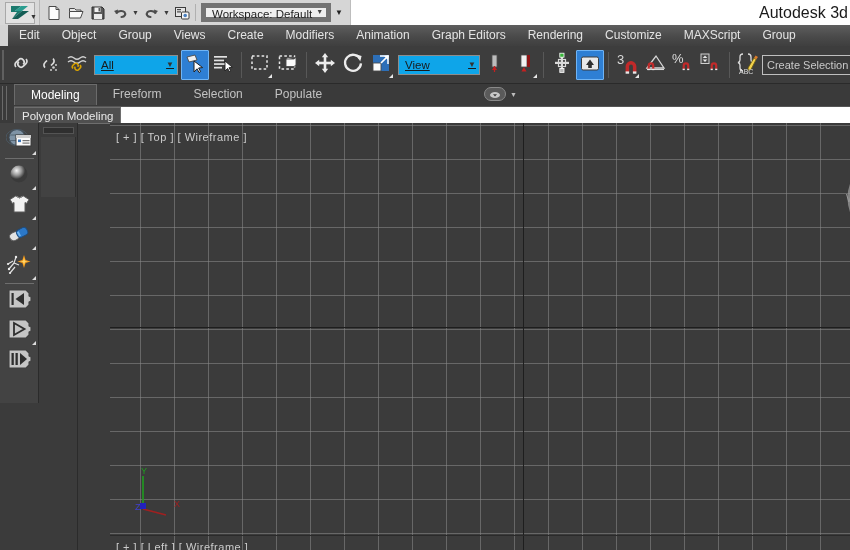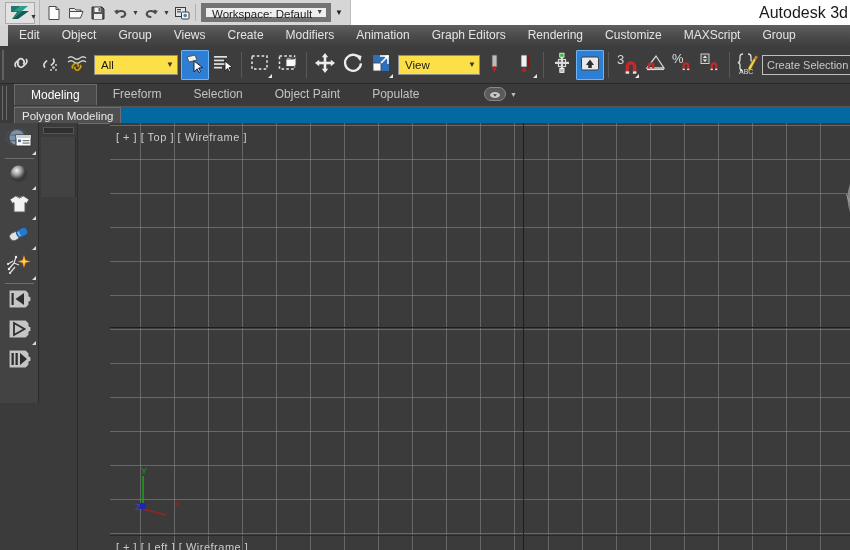--- a/index.html
+++ b/index.html
@@ -76,23 +76,23 @@
     border-left:1px solid #606060; border-right:1px solid #606060; }
   .tb-btn {
     width:28px; height:30px; display:flex; align-items:center; justify-content:center;
     position:relative; flex:none;
   }
   .tb-btn.active {
     background:#2e7fd4; border:1px solid #6fb4f5; border-radius:1px;
   }
   .tb-sep { width:1px; height:26px; background:#585858; margin:0 4px; flex:none; }
   .tb-combo {
-    height:20px; background:#fde047; border:1px solid #8d8d8d;
+    height:20px; background:#0ea5e9; border:1px solid #8d8d8d;
     display:flex; align-items:center; padding:0 3px 0 6px;
-    font-size:11.5px; color:#1a1a1a; margin:0 3px; flex:none;
+    font-size:11.5px; color:#1a1a1a; margin:0 3px; flex:none;text-decoration:underline;
   }
   .tb-combo .caret { margin-left:auto; font-size:8px; color:#333; padding-left:6px; }
   .corner-tri { position:absolute; right:2px; bottom:2px;
     width:0;height:0;border-left:4px solid transparent;border-bottom:4px solid #e8e8e8; }
   .sel-set-box {
     height:20px; width:200px; background:#3a3a3a; border:1px solid #bfbfbf;
     display:flex; align-items:center; padding-left:4px;
     font-size:11px; color:#c9c9c9; overflow:hidden; white-space:nowrap; flex:none;
   }
   .snap-num { font-size:13px; color:#d8d8d8; position:absolute; left:4px; top:2px; }
@@ -115,21 +115,21 @@
   }
   .rib-pill {
     position:absolute; left:484px; top:3px;
     width:22px; height:14px; border-radius:7px;
     background:#5a5a5a; border:1px solid #8a8a8a;
     display:flex; align-items:center; justify-content:center;
   }
   .rib-pill-caret { position:absolute; left:510px; top:7px; font-size:7px; color:#bdbdbd; }
   .ribbon-panel {
     position:absolute; left:14px; top:22px; width:836px; height:17px;
-    background:#0369a1; border-top:1px solid #555;
+    background:#ffffff; border-top:1px solid #555;
   }
   .panel-chip {
     position:absolute; left:0; top:0; height:17px;
     background:#4f4f4f; border:1px solid #6e6e6e;
     padding:0 7px; line-height:16px; font-size:11.5px; color:#e8e8e8;
     white-space:nowrap;
   }
 
   
   .leftbar {
@@ -552,21 +552,20 @@
       <span class="lbl-txt">Create Selection Se</span>
     </div>
   </div>
 
   <div class="ribbon">
     <div class="ribbon-grip"></div>
     <div class="ribbon-tabs">
       <div class="rib-tab active">Modeling</div>
       <div class="rib-tab">Freeform</div>
       <div class="rib-tab">Selection</div>
-      <div class="rib-tab">Object Paint</div>
       <div class="rib-tab">Populate</div>
     </div>
     <div class="rib-pill">
       <span>
         <svg width="12" height="8" viewBox="0 0 12 8">
           <ellipse cx="6" cy="4" rx="5" ry="3" fill="#c9c9c9"></ellipse>
           <path d="M4 3.2 L6 5.4 L8 3.2 Z" fill="#3b3b3b"></path>
         </svg>
       </span>
     </div>

